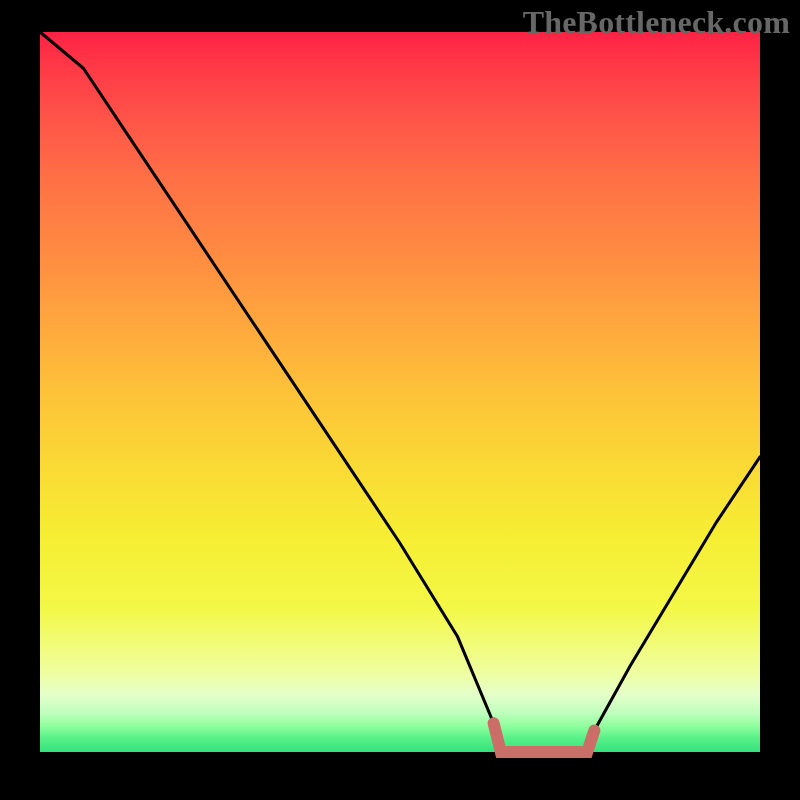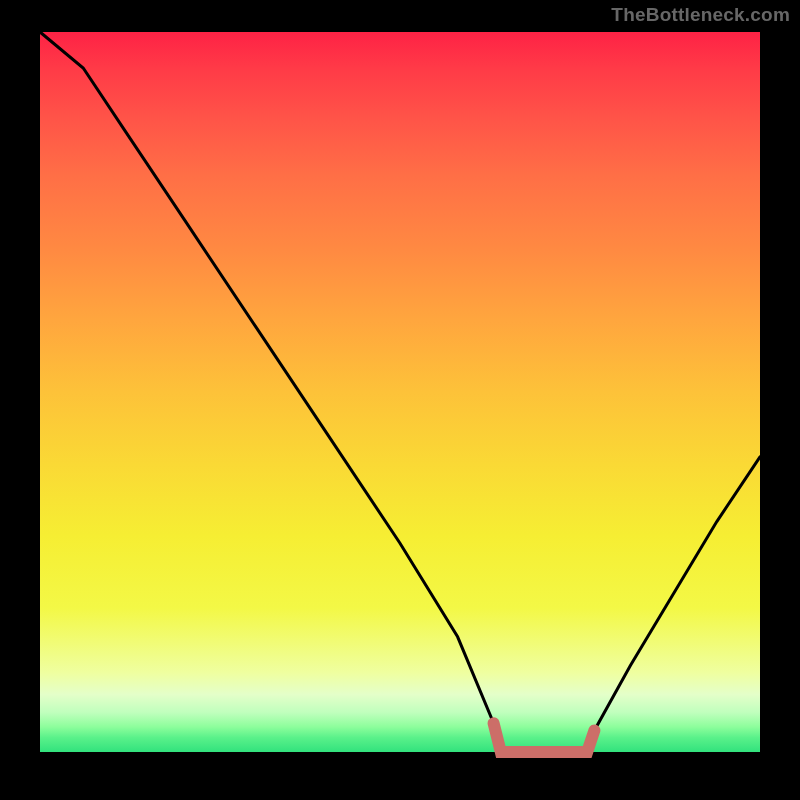--- a/index.html
+++ b/index.html
@@ -12,22 +12,22 @@
   }
   .container {
     position: relative;
     width: 800px;
     height: 800px;
   }
   .watermark {
     position: absolute;
     top: 4px;
     right: 10px;
-    font-family: Liberation Sans, sans-serif;
-    font-size: 19px;
+    font-family: Liberation Serif, serif;
+    font-size: 32px;
     font-weight: bold;
     color: #676767;
     z-index: 10;
     letter-spacing: 0.2px;
   }
   .plot-area {
     position: absolute;
     left: 40px;
     top: 32px;
     width: 720px;

